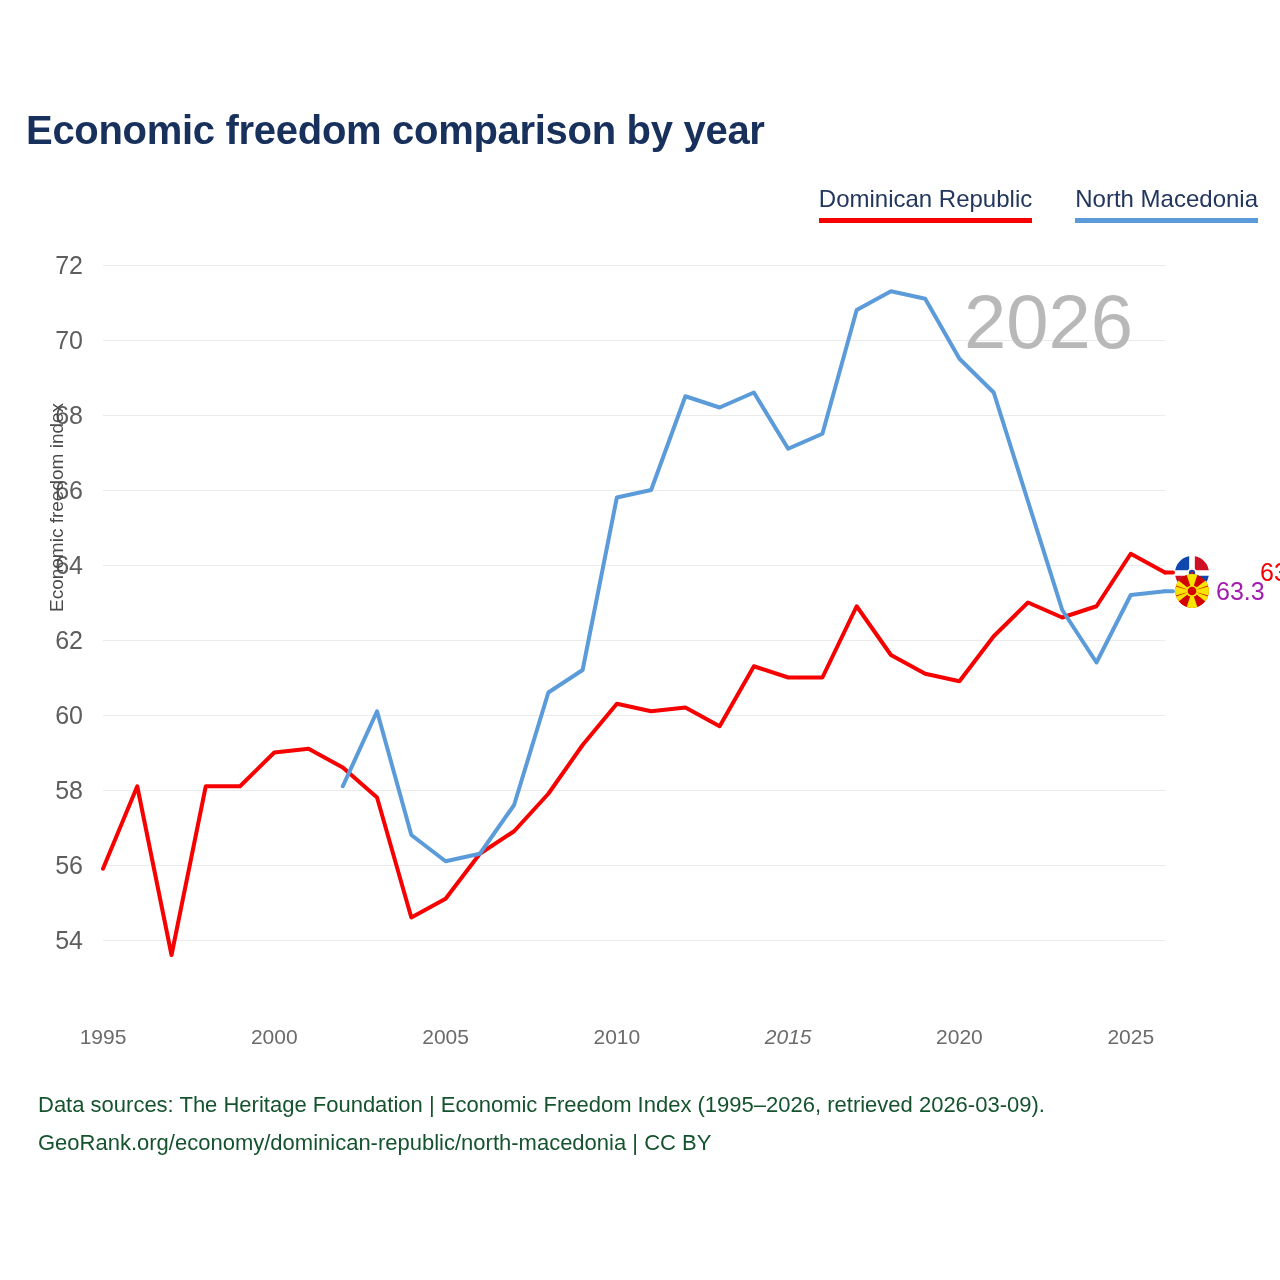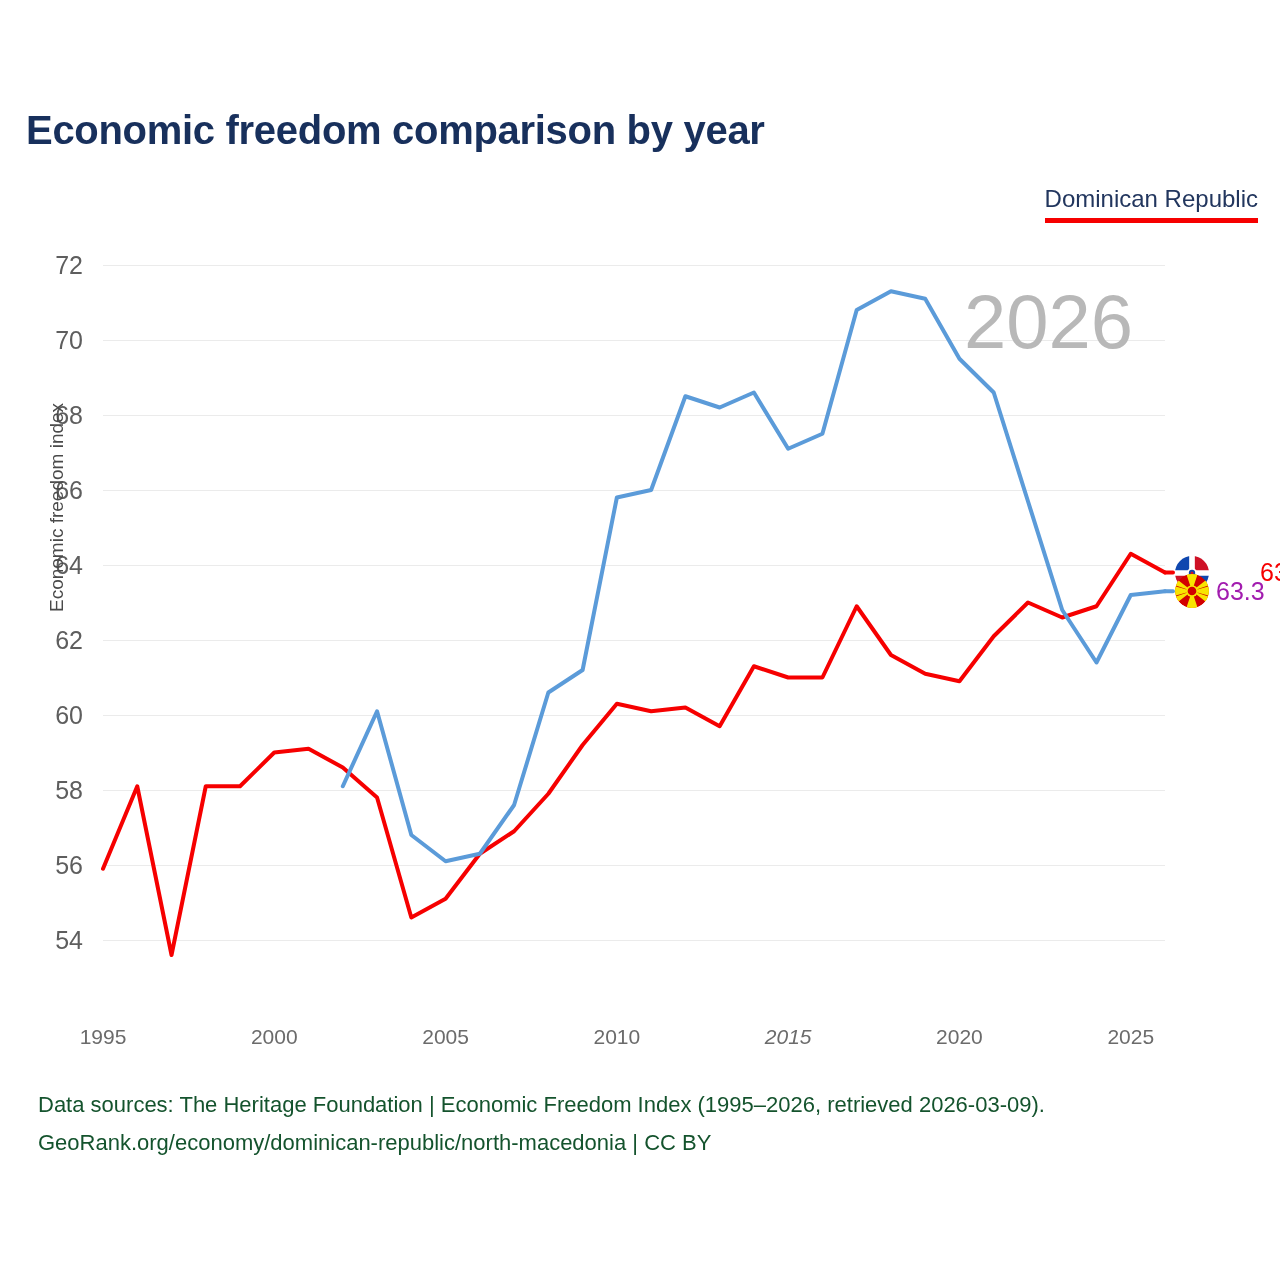--- a/index.html
+++ b/index.html
@@ -139,20 +139,21 @@
 </style>
 </head>
 <body>
 
 <div id="chart-root">
 
   <div class="title">Economic freedom comparison by year</div>
 
   <div class="legend">
     <div class="legend-item series-a">Dominican Republic</div>
+    <div class="legend-item series-b">North Macedonia</div>
   </div>
 
   <div class="plot" id="plot">
     <div id="grid-layer">
         <div class="gridline" style="top: 675px;"></div>
         <div class="gridline" style="top: 600px;"></div>
         <div class="gridline" style="top: 525px;"></div>
         <div class="gridline" style="top: 450px;"></div>
         <div class="gridline" style="top: 375px;"></div>
         <div class="gridline" style="top: 300px;"></div>

